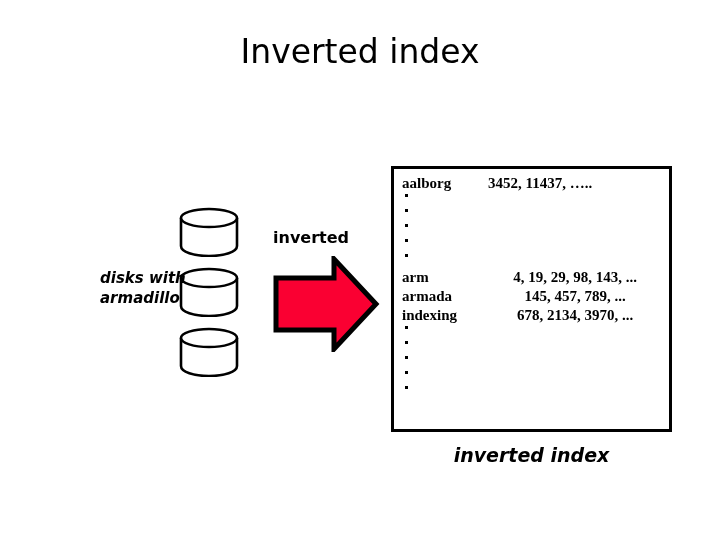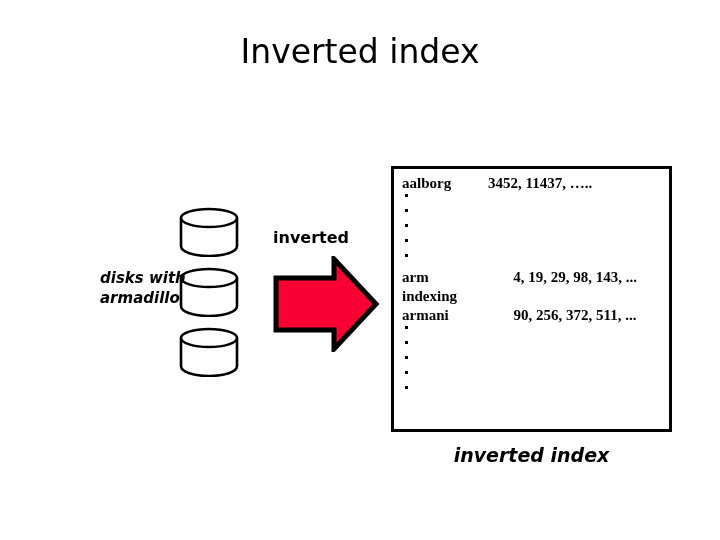--- a/index.html
+++ b/index.html
@@ -204,25 +204,26 @@
         <div class="ellipsis-dot"></div>
         <div class="ellipsis-dot"></div>
         <div class="ellipsis-dot"></div>
         <div class="ellipsis-dot"></div>
       </div>
       <div class="index-row row-align-right">
         <span class="index-term">arm</span>
         <span class="index-postings">4, 19, 29, 98, 143, ...</span>
       </div>
       <div class="index-row row-align-right">
+        <span class="index-term">armada</span>
+        <span class="index-postings">145, 457, 789, ...</span>
+      </div>
+      <div class="index-row row-align-right">
         <span class="index-term">indexing</span>
-      </div>
-      <div class="index-row row-align-right">
-        <span class="index-term">armani</span>
-        <span class="index-postings">90, 256, 372, 511, ...</span>
+        <span class="index-postings">678, 2134, 3970, ...</span>
       </div>
       <div class="ellipsis-block">
         <div class="ellipsis-dot"></div>
         <div class="ellipsis-dot"></div>
         <div class="ellipsis-dot"></div>
         <div class="ellipsis-dot"></div>
         <div class="ellipsis-dot"></div>
       </div>
     </div>
 </div>

